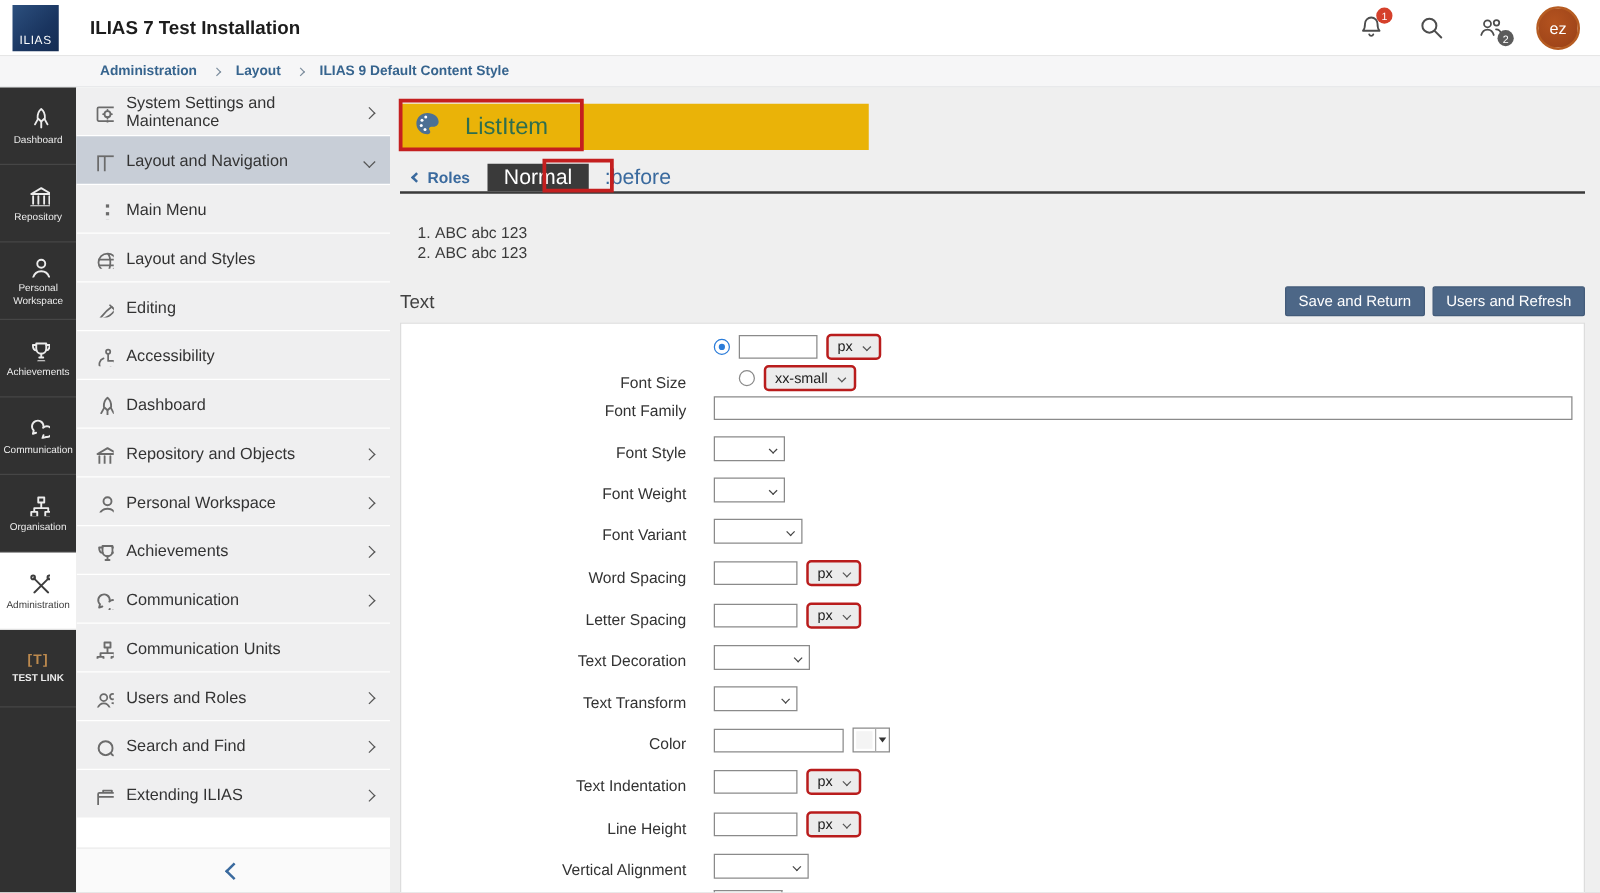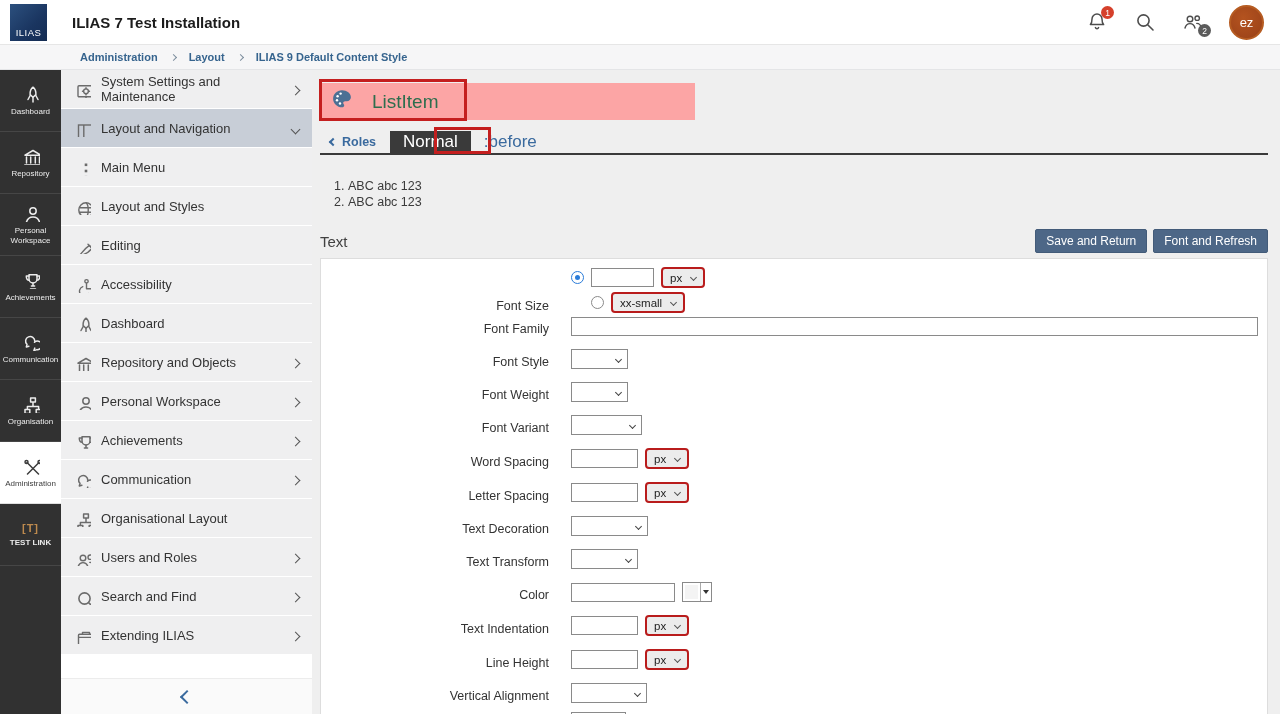--- a/index.html
+++ b/index.html
@@ -72,21 +72,21 @@
   .side-item.active { background:#c8ced7; }
   .side-footer {
     position:absolute; left:0; bottom:0; width:251px; height:36px;
     background:#fafafa; border-top:1px solid #ececec;
     display:flex; align-items:center; justify-content:center; cursor:pointer;
   }
   .side-footer .chev { width:10px; height:10px; border-width:2px; border-color:#3a6a9e; }
   
   .main { position:absolute; left:312px; top:70px; width:968px; height:644px; background:#efefef; }
   .head-block {
-    margin:13px 0 0 8px; width:375px; height:37px; background:#fca5a5;
+    margin:13px 0 0 8px; width:375px; height:37px; background:#eab308;
     display:flex; align-items:center; gap:12px; padding-left:10px;
   }
   .head-block svg { width:30px; height:30px; }
   .page-title { font-size:19px; color:#2e6e4e; }
   .tabbar {
     margin:11px 12px 0 8px; height:24px; border-bottom:2px solid #3a3a3a;
     display:flex; align-items:stretch;
   }
   .back-link {
     display:flex; align-items:center; gap:6px; padding:0 14px 0 10px;
@@ -399,21 +399,21 @@
       <svg>
           <use href="#i-chat"></use>
         </svg>
       <span>Communication</span>
       <span class="schev"><span class="chev chev-r"></span></span>
     </div>
     <div class="side-item">
       <svg>
           <use href="#i-org"></use>
         </svg>
-      <span>Organisational Layout</span>
+      <span>Communication Units</span>
     </div>
     <div class="side-item">
       <svg>
           <use href="#i-users"></use>
         </svg>
       <span>Users and Roles</span>
       <span class="schev"><span class="chev chev-r"></span></span>
     </div>
     <div class="side-item">
       <svg>
@@ -458,21 +458,21 @@
 
     <ol class="preview-list">
       <li>ABC abc 123</li>
       <li>ABC abc 123</li>
     </ol>
 
     <div class="section-row">
       <span class="section-title">Text</span>
       <span class="btns">
         <button class="btn">Save and Return</button>
-        <button class="btn">Font and Refresh</button>
+        <button class="btn">Users and Refresh</button>
       </span>
     </div>
 
     <div class="panel">
 
       <div class="frow frow-tall">
         <span class="flabel">Font Size</span>
         <div class="fctl stack">
           <div class="fctl" style="margin-left:0">
             <span class="radio checked"></span>

